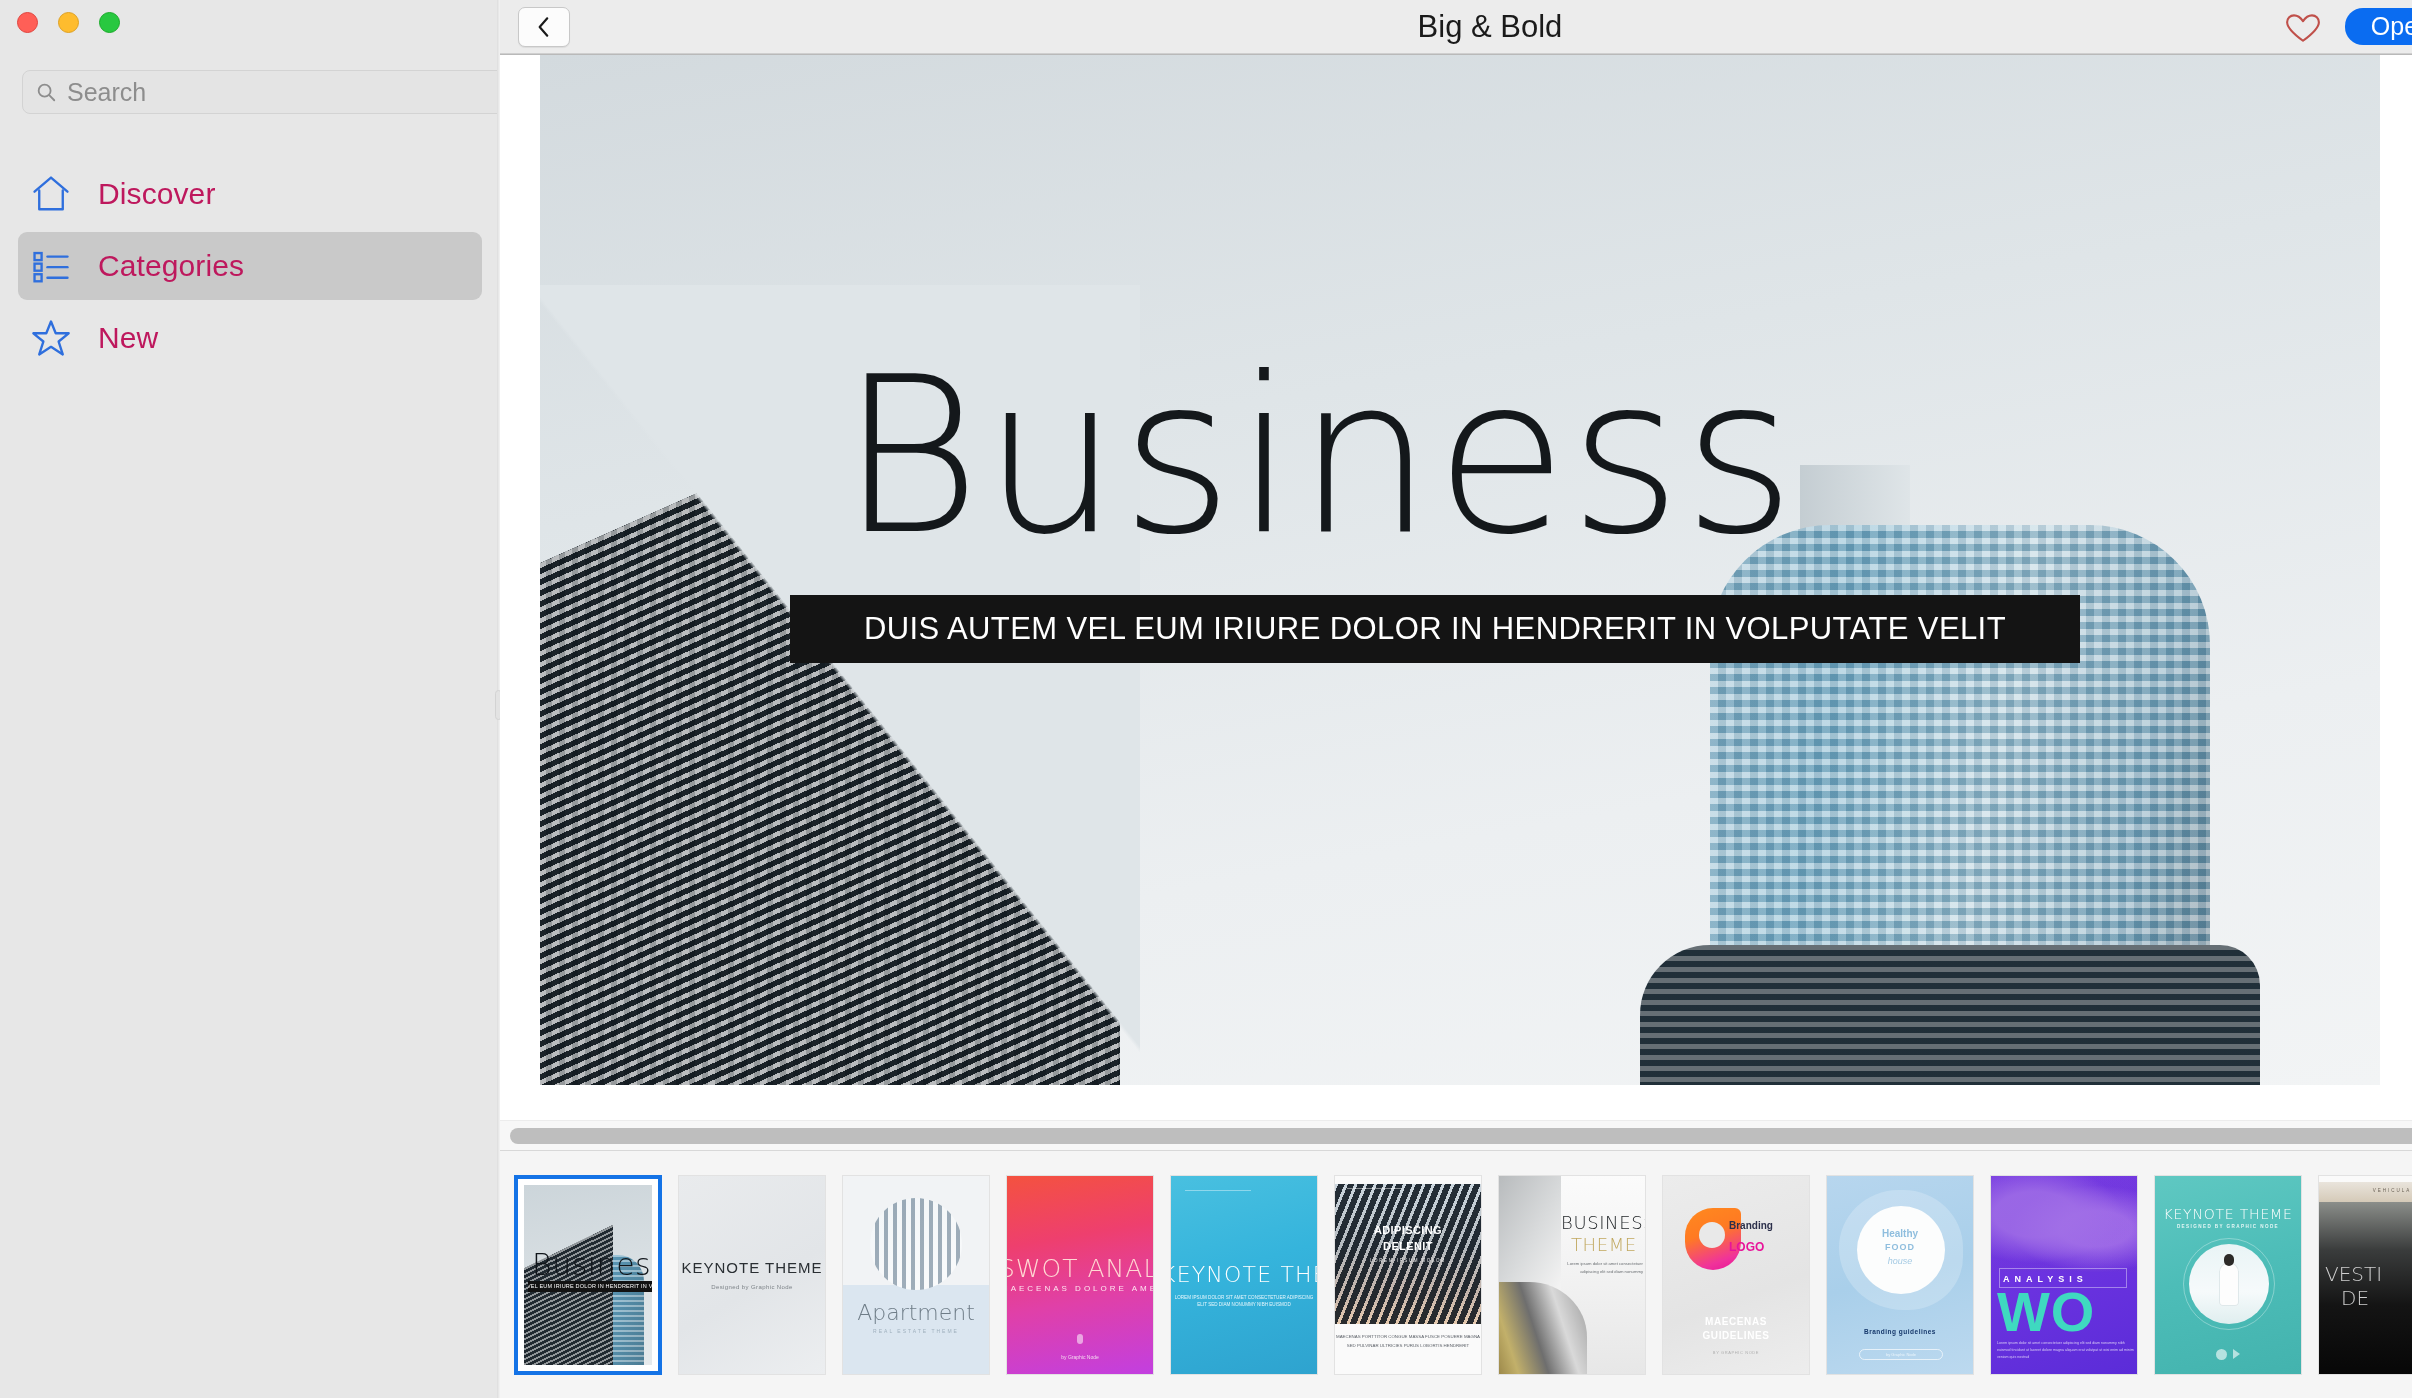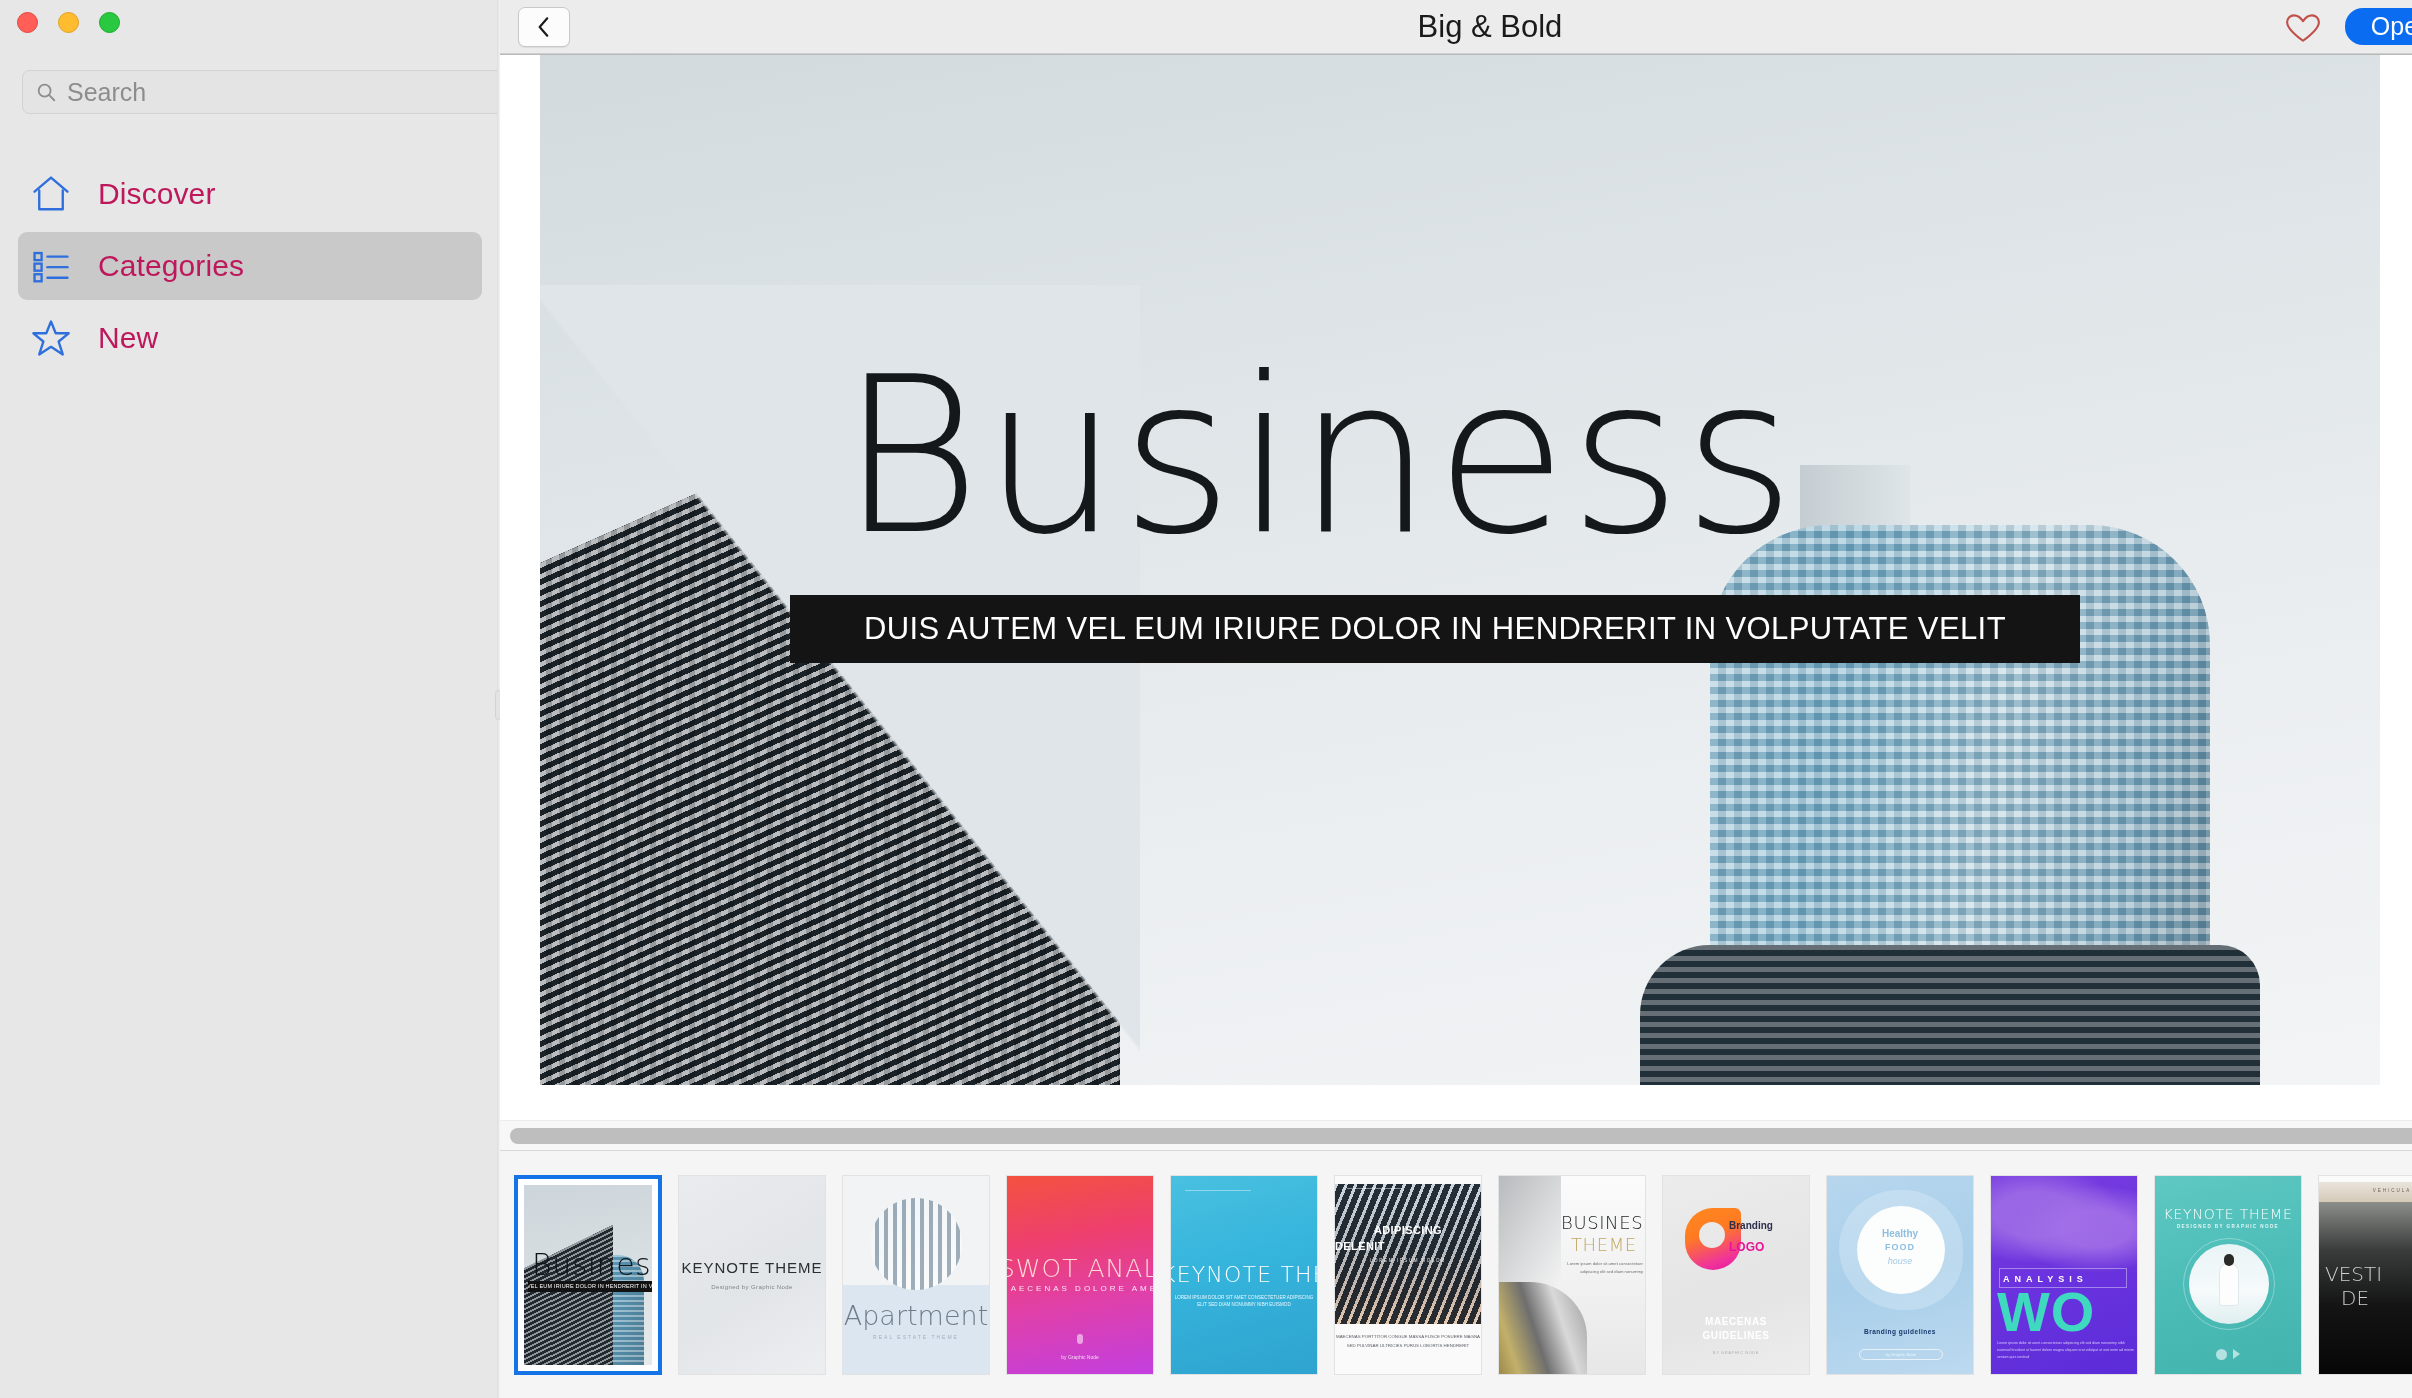--- a/index.html
+++ b/index.html
@@ -211,21 +211,21 @@
   .tb2 { background: linear-gradient(150deg,#e9ebed 0%, #e2e5e8 55%, #eceef0 100%); display:flex; flex-direction:column; align-items:center; justify-content:center; }
   .tb2 .t1 { font-size:15px; letter-spacing:1px; color:#2a2f33; font-family:"Liberation Sans",sans-serif; white-space:nowrap;}
   .tb2 .t2 { font-size:6px; color:#7d8388; margin-top:8px; letter-spacing:.4px; }
 
   
   .tb3 { background: linear-gradient(to bottom,#f1f3f5 55%, #dbe6f0 55%); display:flex; flex-direction:column; align-items:center; }
   .tb3 .circ { width:92px; height:92px; border-radius:50%; margin-top:22px; overflow:hidden;
     background:
       repeating-linear-gradient(to right, rgba(255,255,255,.85) 0 5px, rgba(150,165,178,.85) 5px 9px),
       linear-gradient(150deg,#a6bdce,#dfe6eb); }
-  .tb3 .t1 { font-family:"DejaVu Sans",sans-serif; font-weight:100; font-size:27px; color:#6f7d88; margin-top:10px; }
+  .tb3 .t1 { font-family:"DejaVu Sans",sans-serif; font-weight:100; font-size:22px; color:#6f7d88; margin-top:10px; }
   .tb3 .t2 { font-size:5px; color:#9fb0bd; letter-spacing:2px; margin-top:3px; }
 
   
   .tb4 { background: linear-gradient(170deg,#f4523f 0%, #ee3f6e 32%, #e040a8 62%, #c23fe0 100%); color:#fff; }
   .tb4 .t1 { position:absolute; left:-8px; top:78px; font-family:"DejaVu Sans",sans-serif; font-weight:100;
     font-size:25px; letter-spacing:1px; white-space:nowrap; color:#ffd9d4; }
   .tb4 .t2 { position:absolute; left:-6px; top:108px; font-size:8px; letter-spacing:3px; white-space:nowrap; color:#ffe4ee; }
   .tb4 .t3 { position:absolute; bottom:14px; width:100%; text-align:center; font-size:5px; color:#f4d8ef; }
   .tb4 .dot { position:absolute; bottom:30px; left:50%; transform:translateX(-50%); width:6px; height:10px; background:#ffffff88; border-radius:3px;}
 
@@ -236,21 +236,21 @@
   .tb5 .t2 { position:absolute; top:118px; width:100%; text-align:center; font-size:4.6px; line-height:1.7; color:#e6f7fd; }
   .tb5 .ln { position:absolute; top:14px; left:14px; width:66px; height:1px; background:#ffffff66;}
 
   
   .tb6 { background:#fafafa; }
   .tb6 .img { position:absolute; top:8px; left:0; width:100%; height:140px;
     background:
       repeating-linear-gradient(112deg, rgba(255,255,255,.55) 0 3px, rgba(28,36,44,.92) 3px 9px),
       linear-gradient(to bottom,#8fa6b8 0%, #57646f 45%, #7d5a45 78%, #c78a4e 100%); }
   .tb6 .t1 { position:absolute; top:48px; width:100%; text-align:center; font-size:11px; font-weight:bold; color:#fff; letter-spacing:.4px;}
-  .tb6 .t2 { position:absolute; top:64px; width:100%; text-align:left; font-size:11px; font-weight:bold; color:#fff; letter-spacing:.4px;}
+  .tb6 .t2 { position:absolute; top:64px; width:100%; text-align:center; font-size:11px; font-weight:bold; color:#fff; letter-spacing:.4px;}
   .tb6 .t3 { position:absolute; top:82px; width:100%; text-align:center; font-size:4.5px; color:#e7e7e7; letter-spacing:1.6px;}
   .tb6 .t4 { position:absolute; top:156px; width:100%; text-align:center; font-size:4.4px; color:#5c6168; line-height:2.1;}
   .tb6 .ln { position:absolute; top:12px; left:12px; width:54px; height:1px; background:#ffffff77;}
 
   
   .tb7 { background: linear-gradient(to bottom,#fbfbfb 0%, #f2f2f2 50%, #e7e7e7 100%); }
   .tb7 .fog { position:absolute; left:0; top:0; width:62px; height:100%;
     background: linear-gradient(120deg,#b8bbbd 0%, #d9dbdc 40%, #f2f2f2 70%);}
   .tb7 .rail { position:absolute; left:-8px; bottom:0; width:96px; height:92px;
     background: linear-gradient(72deg, #8e7a3e 0%, #c2b06a 22%, #6e6e6e 46%, #d9d9d9 70%, #9a9a9a 100%);

